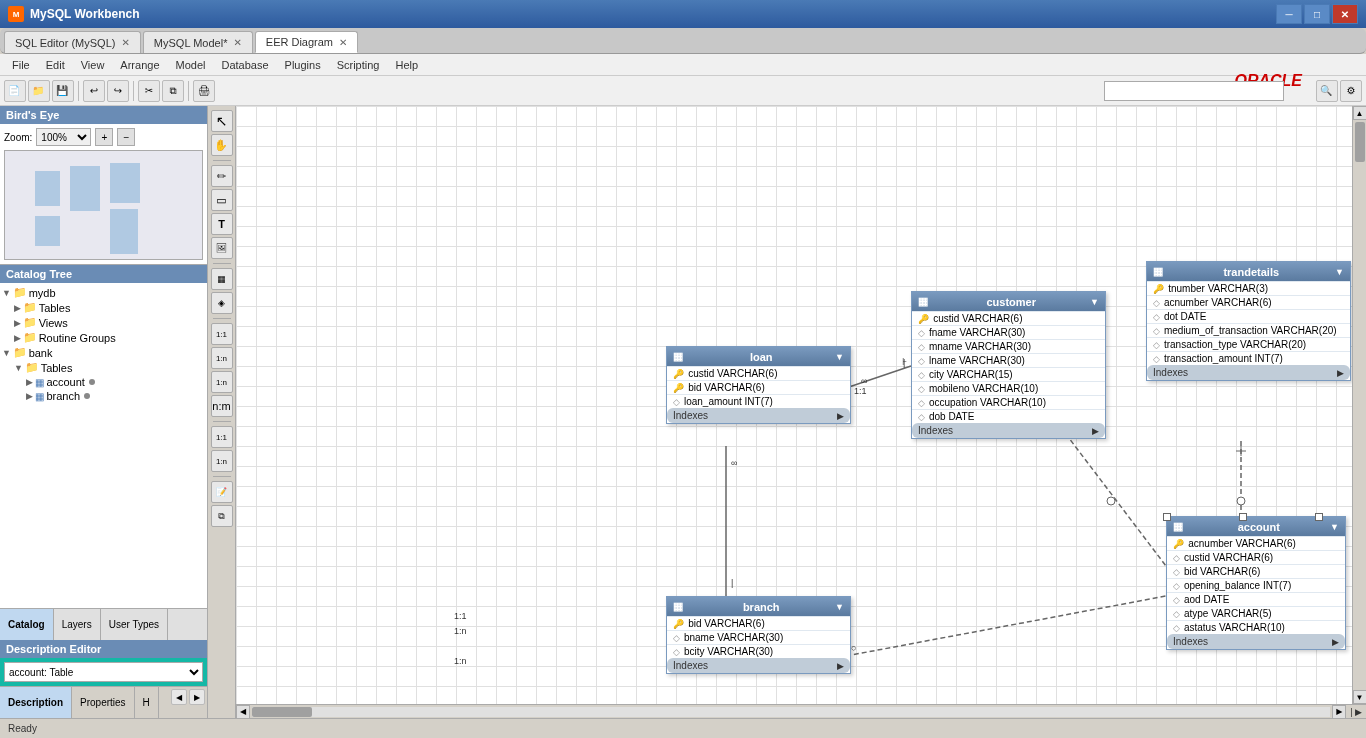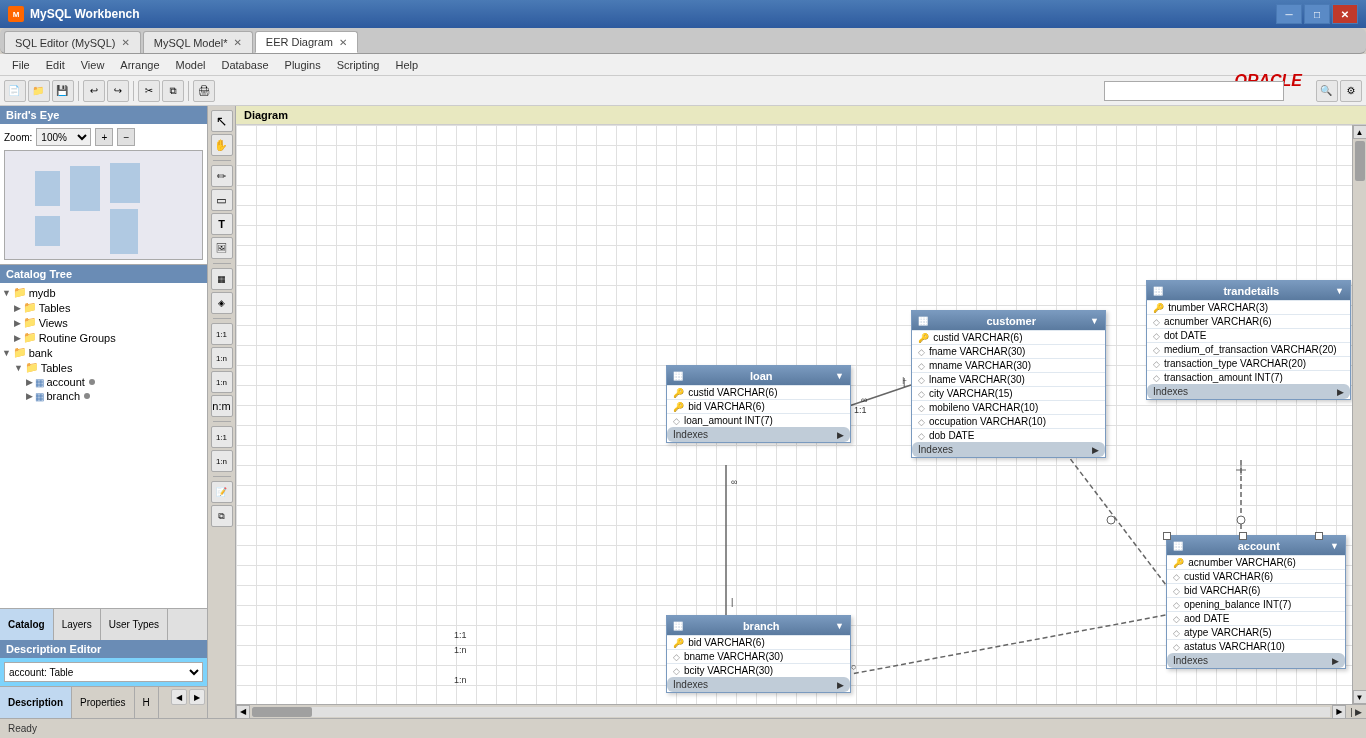--- a/index.html
+++ b/index.html
@@ -72,21 +72,21 @@
     .dot-circle { width: 6px; height: 6px; background: #888; border-radius: 50%; display: inline-block; margin-left: 2px; }
 
     
     #left-tabs { display: flex; background: #e0e0e0; border-top: 1px solid #aaa; }
     .left-tab { padding: 10px 8px; font-size: 10px; cursor: pointer; border-right: 1px solid #aaa; }
     .left-tab.active { background: #c0d8f0; font-weight: bold; }
     .tool-select { width: 100%; height: 20px; font-size: 10px; border: 1px solid #aaa; background: white; }
 
     
     #desc-editor { background: #6a8cb5; color: white; padding: 3px 6px; font-size: 11px; font-weight: bold; }
-    #desc-content { padding: 4px; background: #7dd3fc; }
+    #desc-content { padding: 4px; background: #14b8a6; }
     #diagram-header { background: #e8e8c0; padding: 3px 8px; font-size: 11px; font-weight: bold; border-bottom: 1px solid #ccc; }
     #diagram-canvas { flex: 1; background: white; position: relative; overflow: hidden; }
     .grid-bg {
       position: absolute; top: 0; left: 0; right: 0; bottom: 0;
       background-image: linear-gradient(#e0e0e0 1px, transparent 1px), linear-gradient(90deg, #e0e0e0 1px, transparent 1px);
       background-size: 20px 20px;
     }
 
     
     #right-scroll { width: 14px; background: #d4d0c8; border-left: 1px solid #aaa; display: flex; flex-direction: column; align-items: center; }
@@ -337,23 +337,20 @@
     <div class="tool-btn" style="font-size:11px;">n:m</div>
     <div class="tool-sep"></div>
     <div class="tool-btn" style="font-size:8px;">1:1</div>
     <div class="tool-btn" style="font-size:8px;">1:n</div>
     <div class="tool-sep"></div>
     <div class="tool-btn" style="font-size:9px;">📝</div>
     <div class="tool-btn" style="font-size:9px;">⧉</div>
   </div>
 
   <div style="flex:1; display:flex; flex-direction:column;">
-    <div id="diagram-header">
-      <span>Diagram</span>
-    </div>
     <div style="flex:1; display:flex;">
       <div id="diagram-canvas">
         <div class="grid-bg"></div>
 
         <svg id="connections">
 
           <line class="rel-line" x1="610" y1="282" x2="675" y2="260"></line>
           <text x="625" y="278" font-size="9" fill="#333">∞</text>
           <text x="667" y="260" font-size="9" fill="#333">|</text>
 

